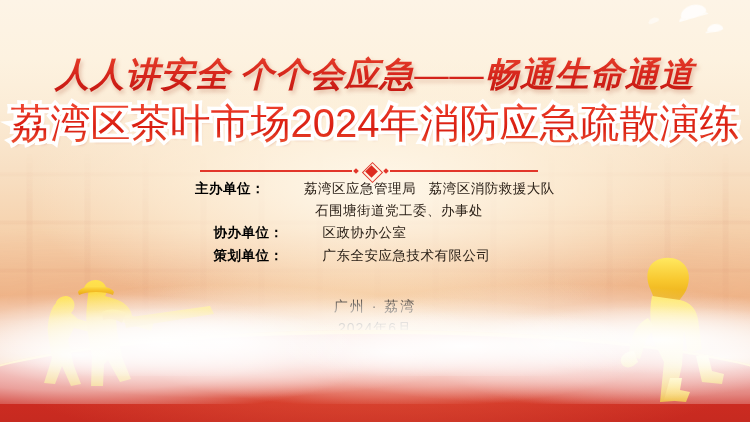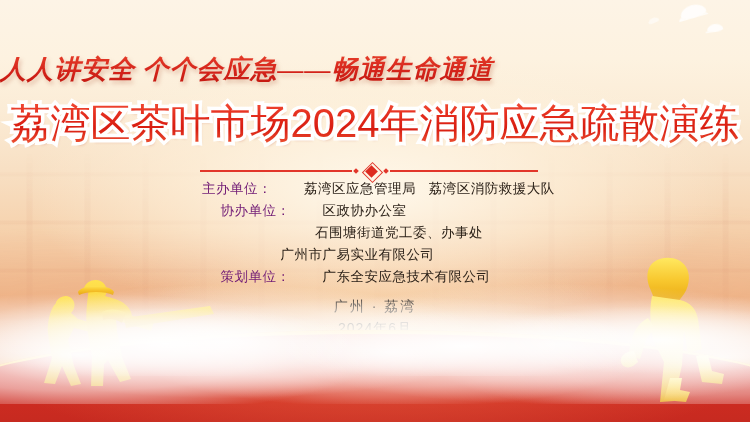--- a/index.html
+++ b/index.html
@@ -131,23 +131,23 @@
 
   
   .ff-left  { position: absolute; left: 14px;  bottom: 36px; width: 210px; height: 118px; }
   .ff-right { position: absolute; right: 22px; bottom: 18px; width: 120px; height: 148px; }
   .ff-left svg, .ff-right svg { width: 100%; height: 100%; display: block; }
 
   
   .slogan {
     position: absolute;
     left: 0; right: 0; top: 52px;
-    text-align: left;
+    text-align: center;
     font-family: "Liberation Serif", "DejaVu Serif", serif;
-    font-size: 26px;
+    font-size: 34px;
     font-weight: bold;
     font-style: italic;
     letter-spacing: 1px;
     color: #d8281d;
     background: linear-gradient(180deg, #e8412c 0%, #d4231a 55%, #c0160f 100%);
     -webkit-background-clip: text;
     background-clip: text;
     -webkit-text-fill-color: transparent;
     filter: drop-shadow(2px 3px 2px rgba(170,70,40,.30));
     white-space: nowrap;
@@ -221,24 +221,24 @@
   }
   .org-row {
     display: flex;
     justify-content: center;
     align-items: baseline;
     line-height: 21px;
     margin-bottom: 1px;
   }
   .org-label {
     width: 84px;
-    text-align: center;
+    text-align: left;
     font-size: 13.5px;
-    font-weight: normal;
-    color: #701a75;
+    font-weight: bold;
+    color: #000000;
     letter-spacing: .5px;
     flex: 0 0 auto;
   }
   .org-value {
     margin-left: 25px;
     text-align: left;
     font-size: 13.5px;
     color: #2b2118;
     letter-spacing: .5px;
     white-space: pre;
@@ -296,28 +296,27 @@
       <div class="dot r"></div>
     </div>
   </div>
 
   <div class="orgs">
     <div class="org-row">
       <span class="org-label">主办单位：</span>
       <span class="org-value">荔湾区应急管理局   荔湾区消防救援大队</span>
     </div>
     <div class="org-row">
+      <span class="org-value cont">石围塘街道党工委、办事处</span>
+    </div>
+    <div class="org-row">
       <span class="org-label">协办单位：</span>
       <span class="org-value">区政协办公室</span>
     </div>
     <div class="org-row">
-      <span class="org-value cont">石围塘街道党工委、办事处</span>
-    </div>
-    <div class="org-row">
-      <span class="org-value">广州市广易实业有限公司</span>
     </div>
     <div class="org-row">
       <span class="org-label">策划单位：</span>
       <span class="org-value">广东全安应急技术有限公司</span>
     </div>
   </div>
 
   <div class="footer">
     <div class="loc">广州 · 荔湾</div>
     <div class="date">2024年6月</div>

